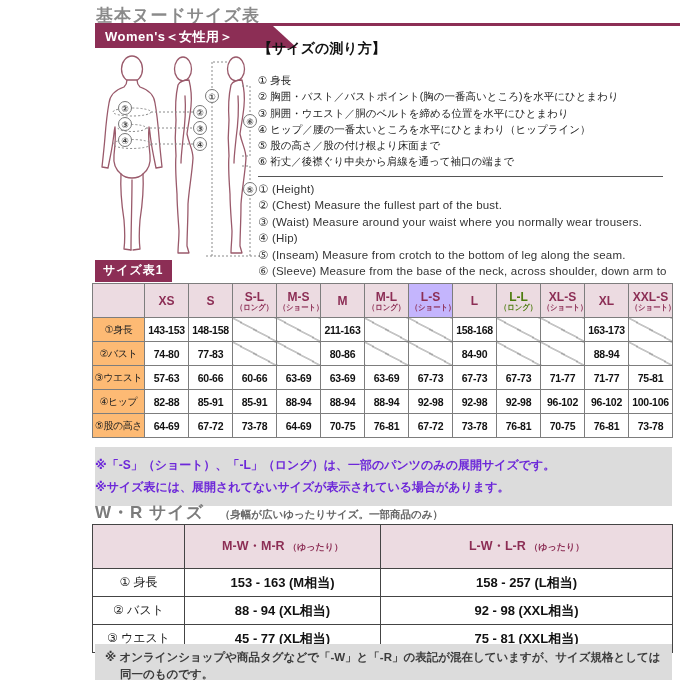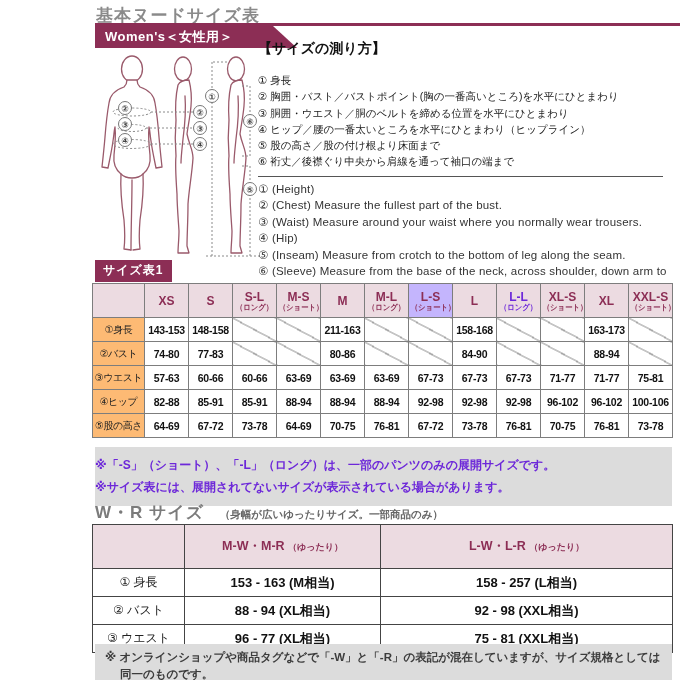--- a/index.html
+++ b/index.html
@@ -196,21 +196,21 @@
       <tr>
           <th style="background:#ecdbe1;color:#8c2e55"></th>
           <th style="background:#ecdbe1;color:#8c2e55">XS</th>
           <th style="background:#ecdbe1;color:#8c2e55">S</th>
           <th style="background:#ecdbe1;color:#8c2e55">S-L<div class="sub">（ロング）</div></th>
           <th style="background:#ecdbe1;color:#8c2e55">M-S<div class="sub">（ショート）</div></th>
           <th style="background:#ecdbe1;color:#8c2e55">M</th>
           <th style="background:#ecdbe1;color:#8c2e55">M-L<div class="sub">（ロング）</div></th>
           <th style="background:#c4b5fd;color:#8c2e55">L-S<div class="sub">（ショート）</div></th>
           <th style="background:#ecdbe1;color:#8c2e55">L</th>
-          <th style="background:#ecdbe1;color:#6d28d9">L-L<div class="sub">（ロング）</div></th>
+          <th style="background:#ecdbe1;color:#4d7c0f">L-L<div class="sub">（ロング）</div></th>
           <th style="background:#ecdbe1;color:#8c2e55">XL-S<div class="sub">（ショート）</div></th>
           <th style="background:#ecdbe1;color:#8c2e55">XL</th>
           <th style="background:#ecdbe1;color:#8c2e55">XXL-S<div class="sub">（ショート）</div></th>
         </tr>
     </thead>
     <tbody>
         <tr>
           <td class="lbl">①身長</td>
           <td>143-153</td>
           <td>148-158</td>
@@ -316,21 +316,21 @@
           <td>153 - 163 (M相当)</td>
           <td>158 - 257 (L相当)</td>
         </tr>
         <tr>
           <td class="lbl">② バスト</td>
           <td>88 - 94 (XL相当)</td>
           <td>92 - 98 (XXL相当)</td>
         </tr>
         <tr>
           <td class="lbl">③ ウエスト</td>
-          <td>96 - 77 (XL相当)</td>
+          <td>45 - 77 (XL相当)</td>
           <td>75 - 81 (XXL相当)</td>
         </tr>
       </tbody>
   </table>
 
   <div class="bottom-note notebg" style="background: rgb(220, 220, 220);">
     <span class="hang"><span>※ オンラインショップや商品タグなどで「-W」と「-R」の表記が混在していますが、サイズ規格とし</span><span>ては同一のものです。</span></span>
   </div>
 
 </div>

